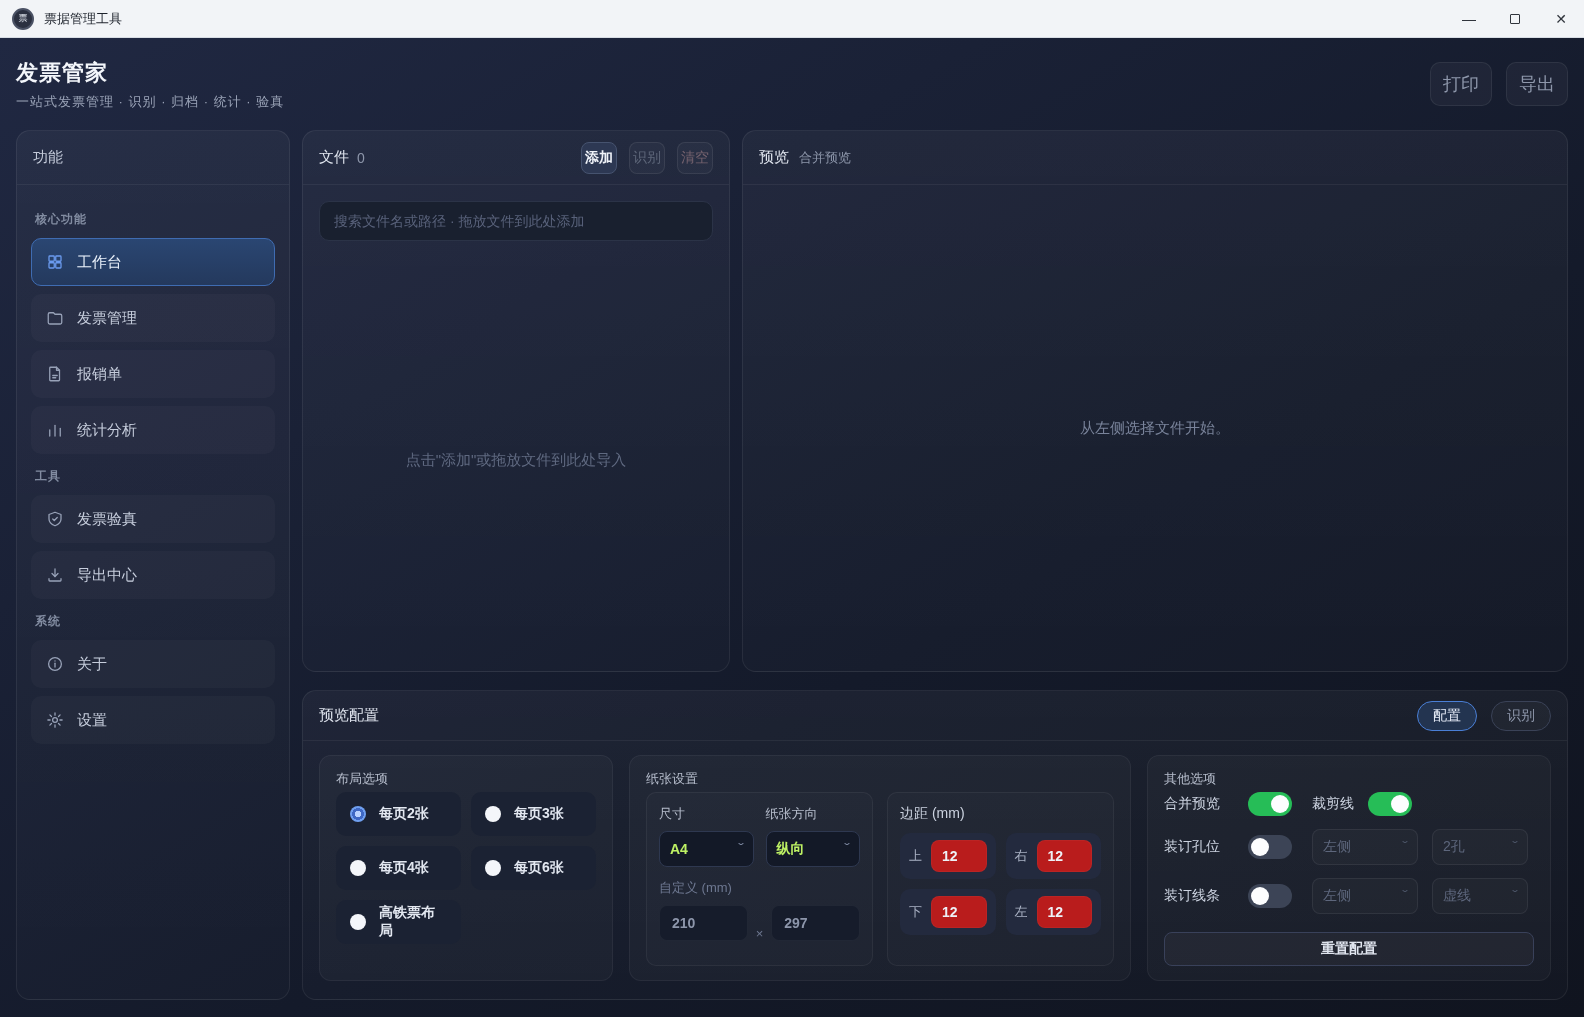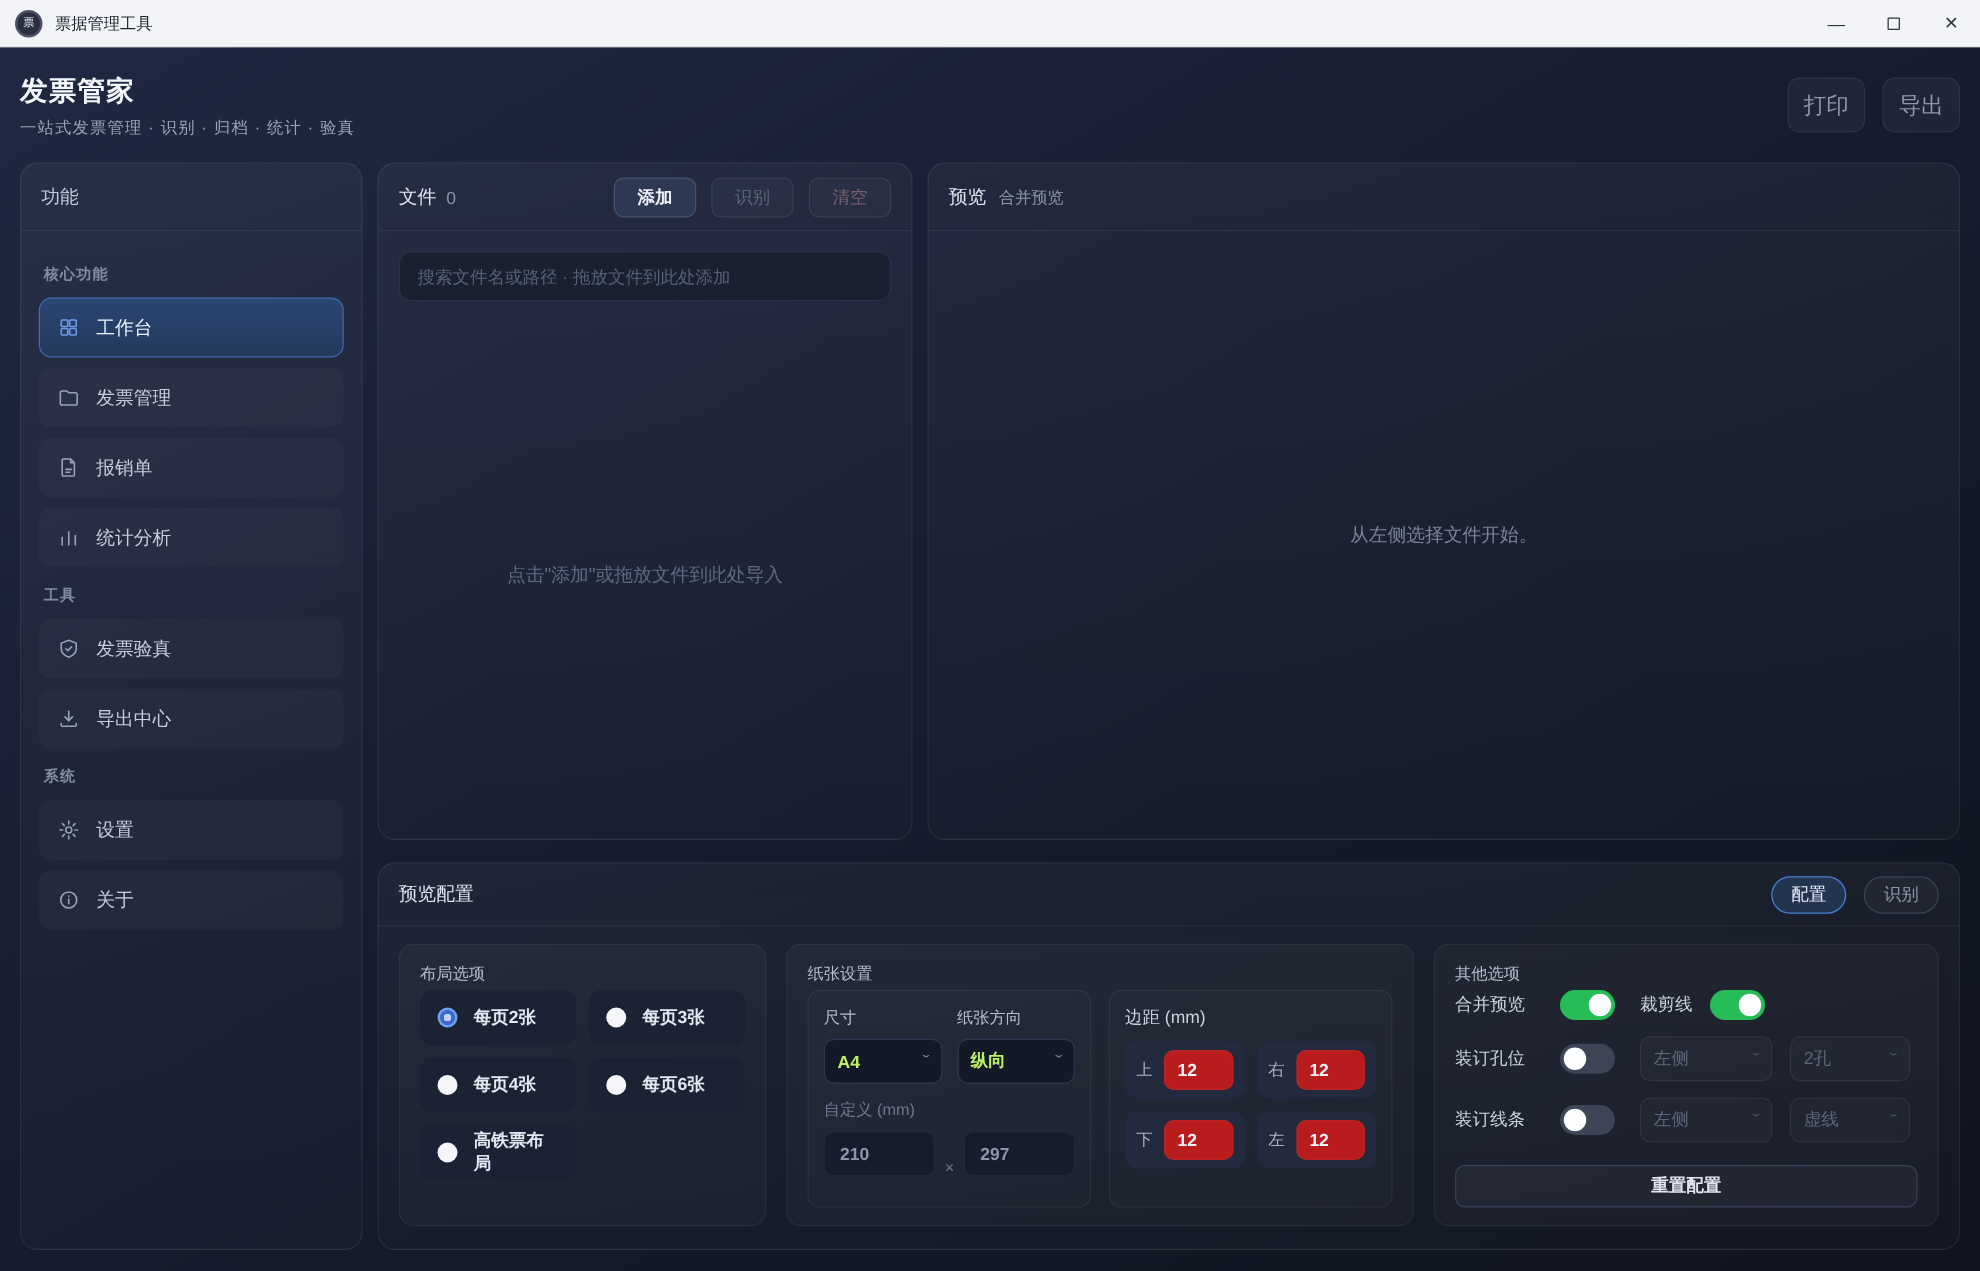--- a/index.html
+++ b/index.html
@@ -39,21 +39,21 @@
   .side-item.active { background:linear-gradient(180deg,#2a4672,#24395d); border:1px solid #3f6cb2; color:#eaf1fb; }
   .side-item.active svg { stroke:#6b9bef; }
 
   
   .content { flex:1; display:flex; flex-direction:column; gap:18px; }
   .top-row { display:flex; gap:12px; height:542px; }
   .files-panel { width:428px; display:flex; flex-direction:column; }
   .files-title { color:#e2e7f0; font-size:15px; }
   .files-count { color:#8d96aa; font-size:14px; margin-left:8px; }
   .files-actions { margin-left:auto; display:flex; gap:12px; }
-  .sm-btn { height:32px; padding:0 18px; border-radius:8px; font-size:14px; display:flex; align-items:center; cursor:pointer; }
+  .sm-btn { height:32px; padding:0 3px; border-radius:8px; font-size:14px; display:flex; align-items:center; cursor:pointer; }
   .sm-btn.primary { background:#2d3853; border:1px solid #46536f; color:#f0f3f9; font-weight:bold; }
   .sm-btn.disabled { background:rgba(255,255,255,.03); border:1px solid rgba(255,255,255,.08); color:#5d6679; }
   .sm-btn.disabled.danger { color:#75626e; }
   .search-wrap { padding:16px 16px 8px; }
   .search-input { width:100%; height:40px; border-radius:10px; background:#19202f; border:1px solid #2b3347; color:#c7cede; font-size:14px; padding:0 14px; outline:none; }
   .search-input::placeholder { color:#58617a; }
   .files-empty { flex:1; display:flex; align-items:center; justify-content:center; color:#5f6980; font-size:15px; }
 
   
   .preview-panel { flex:1; display:flex; flex-direction:column; }
@@ -203,32 +203,32 @@
               <path d="M8 10 l4 4 4-4"></path>
               <path d="M4 17 v2 a1 1 0 0 0 1 1 h14 a1 1 0 0 0 1-1 v-2"></path>
             </svg>
           <span>导出中心</span>
         </div>
 
         <div class="section-label">系统</div>
 
         <div class="side-item">
           <svg viewBox="0 0 24 24">
-              <circle cx="12" cy="12" r="3.2"></circle>
-              <path d="M12 2.5 v3 M12 18.5 v3 M2.5 12 h3 M18.5 12 h3 M5.2 5.2 l2.1 2.1 M16.7 16.7 l2.1 2.1 M18.8 5.2 l-2.1 2.1 M7.3 16.7 l-2.1 2.1"></path>
-            </svg>
-          <span>设置</span>
-        </div>
-        <div class="side-item">
-          <svg viewBox="0 0 24 24">
               <circle cx="12" cy="12" r="8.5"></circle>
               <path d="M12 11 v5"></path>
               <path d="M12 7.8 v.3"></path>
             </svg>
           <span>关于</span>
+        </div>
+        <div class="side-item">
+          <svg viewBox="0 0 24 24">
+              <circle cx="12" cy="12" r="3.2"></circle>
+              <path d="M12 2.5 v3 M12 18.5 v3 M2.5 12 h3 M18.5 12 h3 M5.2 5.2 l2.1 2.1 M16.7 16.7 l2.1 2.1 M18.8 5.2 l-2.1 2.1 M7.3 16.7 l-2.1 2.1"></path>
+            </svg>
+          <span>设置</span>
         </div>
       </div>
     </div>
 
     <div class="content">
       <div class="top-row">
 
         <div class="panel files-panel">
           <div class="panel-header">
             <span class="files-title">文件</span>

